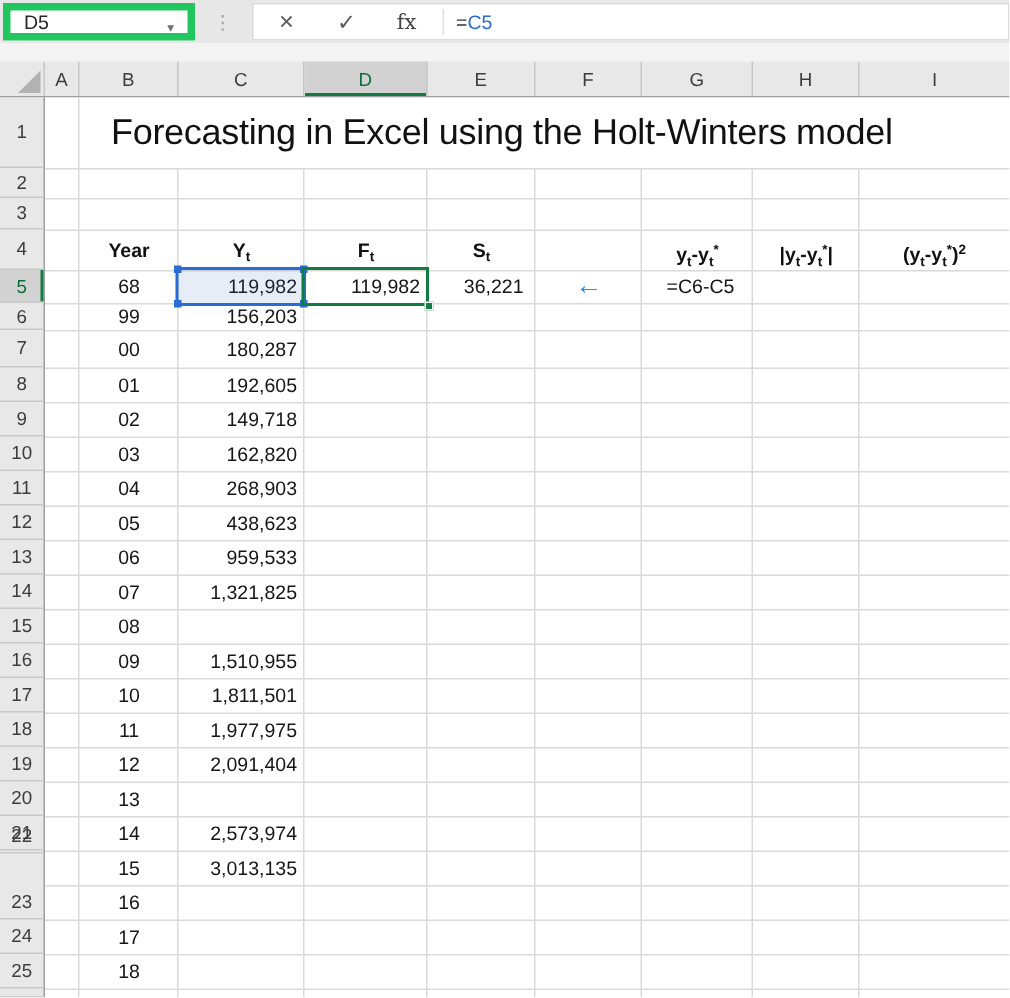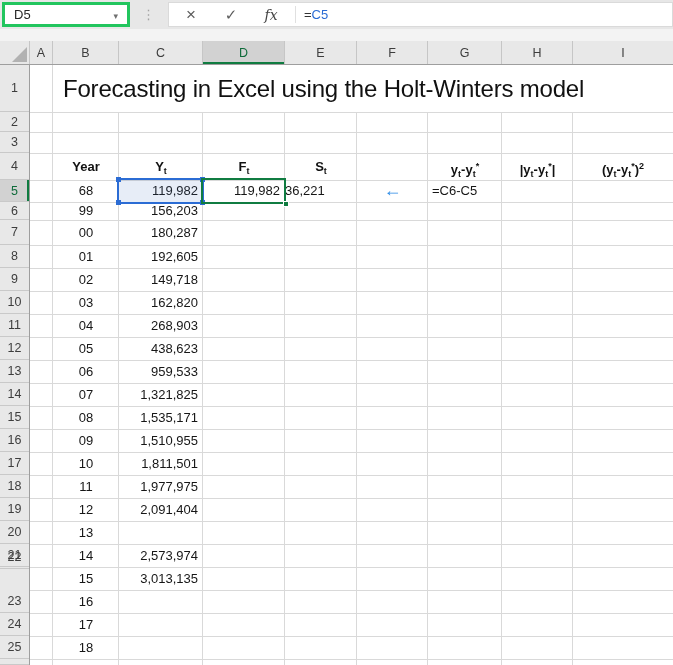--- a/index.html
+++ b/index.html
@@ -6,34 +6,34 @@
   html,body { background:#fff; }
   .app {
     position:relative; width:673px; height:665px; overflow:hidden;
     font-family:"Liberation Sans", sans-serif; background:#fff;
     -webkit-font-smoothing:antialiased;
   }
   
   .topbar { position:absolute; top:0; left:0; width:673px; height:29px; background:#e7e7e7; }
   .namebox {
     position:absolute; left:2px; top:2px; width:128px; height:25px; background:#fff;
-    border:3px solid #22c55e; display:flex; align-items:center; padding-left:9px;
+    border:5px solid #22c55e; display:flex; align-items:center; padding-left:9px;
     font-size:13px; color:#262626;
   }
   .namebox .dd { position:absolute; right:9px; top:6px; font-size:9px; color:#707070; }
   .sepdots { position:absolute; left:142px; top:4px; width:12px; height:21px;
     color:#a3a3a3; font-size:13px; line-height:21px; text-align:center; letter-spacing:0; }
   .fpanel {
     position:absolute; left:168px; top:2px; width:505px; height:25px; background:#fff;
     border:1px solid #dadada; display:flex; align-items:center;
   }
   .fbtn { width:40px; text-align:center; font-size:15px; color:#5c5c5c; cursor:default; }
   .fbtn.cancel { margin-left:2px; font-size:17px; }
   .fbtn.enter  { font-size:15px; }
-  .fbtn.fx { font-family:"DejaVu Serif", serif; font-style:italic; font-size:14px; color:#444; }
+  .fbtn.fx { font-family:"DejaVu Serif", serif; font-size:14px; color:#444; }
   .fdivider { width:1px; height:17px; background:#e0e0e0; margin:0 8px 0 4px; }
   .formula { font-size:13px; color:#333; }
   .formula .ref { color:#2b6cd4;margin-top:13px; }
   
   .gapstrip { position:absolute; top:29px; left:0; width:673px; height:12px; background:#f3f3f3; }
   
   .colheads {
     position:absolute; top:41px; left:0; width:673px; height:24px; display:flex;
     background:#e8e8e8; border-bottom:1px solid #9e9e9e; font-size:12.5px; color:#3d3d3d;
   }
@@ -50,36 +50,36 @@
     background:#e8e8e8; border-right:1px solid #9e9e9e; }
   .rh { position:absolute; left:0; width:29px; border-bottom:1px solid #c9c9c9;
     font-size:12.5px; color:#3d3d3d; display:flex; align-items:center; justify-content:center; }
   .rh.selrow { background:#d2d2d2; color:#0e6b3a; box-shadow:inset -2px 0 0 #107c41; }
   
   .sheet { position:absolute; top:65px; left:30px; width:643px; height:600px; background:#fff; }
   .hl { position:absolute; left:0; width:643px; height:1px; background:#d9d9d9; display:block; }
   .vl { position:absolute; top:47px; bottom:0; width:1px; background:#d9d9d9; display:block; }
   .vl.full { top:0; }
   .cell { position:absolute; font-size:13px; color:#161616; white-space:nowrap; }
-  .title { left:33px; top:0; height:47px; line-height:47px; font-size:24px; color:#111; letter-spacing:-0.2px; }
+  .title { left:44px; top:0; height:47px; line-height:47px; font-size:24px; color:#111; letter-spacing:-0.2px; }
   
   .th { position:absolute; top:88px; height:27px; line-height:27px; font-weight:bold;
         font-size:13px; color:#111; text-align:center; }
   .th sub { font-size:9px; vertical-align:-3px; }
   .th sup { font-size:9px; vertical-align:5px; }
   .hB { left:23px; width:66px; } .hC { left:89px; width:84px; } .hD { left:173px; width:82px; }
   .hE { left:255px; width:72px; } .hF { left:327px; width:71px; } .hG { left:398px; width:74px; }
   .hH { left:472px; width:71px; } .hI { left:543px; width:100px; }
   
   .colB { left:23px; width:66px; text-align:center; }
   .colC { left:89px;  width:79px; text-align:right; }
   .colD { left:173px; width:77px; text-align:right; }
-  .colE { left:255px; width:64px; }
+  .colE { left:255px; width:64px; text-align:right; }
   .colF { left:327px; width:71px; text-align:center; }
-  .colG { left:402px; width:70px; text-align:left; }
+  .colG { left:402px; width:70px; text-align:center; }
   .arrowglyph { color:#2e8ce6; font-weight:bold; font-size:18px; }
   
   .refbox { position:absolute; left:87px; top:113px; width:87px; height:26px;
     border:2px solid #2b6cd4; background:rgba(68,114,196,0.13); pointer-events:none; z-index:5; }
   .refbox .h { position:absolute; width:5px; height:5px; background:#2b6cd4; }
   .refbox .tl { left:-3px; top:-3px; } .refbox .tr { right:-3px; top:-3px; }
   .refbox .bl { left:-3px; bottom:-3px; } .refbox .br { right:-3px; bottom:-3px; }
   .selbox { position:absolute; left:171px; top:113px; width:85px; height:26px;
     border:2px solid #107c41; z-index:6; pointer-events:none; }
   .selbox .fill { position:absolute; right:-5px; bottom:-5px; width:6px; height:6px;
@@ -217,21 +217,20 @@
     <span class="cell colC" style="top:226px;height:23px;line-height:23px">162,820</span>
     <span class="cell colB" style="top:249px;height:23px;line-height:23px">04</span>
     <span class="cell colC" style="top:249px;height:23px;line-height:23px">268,903</span>
     <span class="cell colB" style="top:272px;height:23px;line-height:23px">05</span>
     <span class="cell colC" style="top:272px;height:23px;line-height:23px">438,623</span>
     <span class="cell colB" style="top:295px;height:23px;line-height:23px">06</span>
     <span class="cell colC" style="top:295px;height:23px;line-height:23px">959,533</span>
     <span class="cell colB" style="top:318px;height:23px;line-height:23px">07</span>
     <span class="cell colC" style="top:318px;height:23px;line-height:23px">1,321,825</span>
     <span class="cell colB" style="top:341px;height:23px;line-height:23px">08</span>
-    <span class="cell colC" style="top:341px;height:23px;line-height:23px">1,535,171</span>
     <span class="cell colB" style="top:364px;height:23px;line-height:23px">09</span>
     <span class="cell colC" style="top:364px;height:23px;line-height:23px">1,510,955</span>
     <span class="cell colB" style="top:387px;height:23px;line-height:23px">10</span>
     <span class="cell colC" style="top:387px;height:23px;line-height:23px">1,811,501</span>
     <span class="cell colB" style="top:410px;height:23px;line-height:23px">11</span>
     <span class="cell colC" style="top:410px;height:23px;line-height:23px">1,977,975</span>
     <span class="cell colB" style="top:433px;height:23px;line-height:23px">12</span>
     <span class="cell colC" style="top:433px;height:23px;line-height:23px">2,091,404</span>
     <span class="cell colB" style="top:456px;height:23px;line-height:23px">13</span>
     <span class="cell colB" style="top:479px;height:23px;line-height:23px">14</span>

